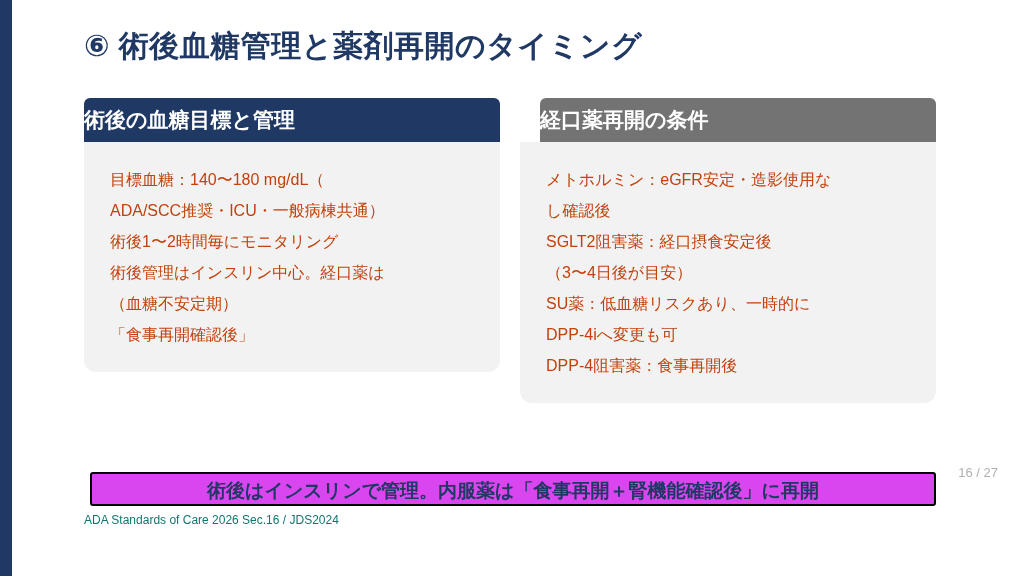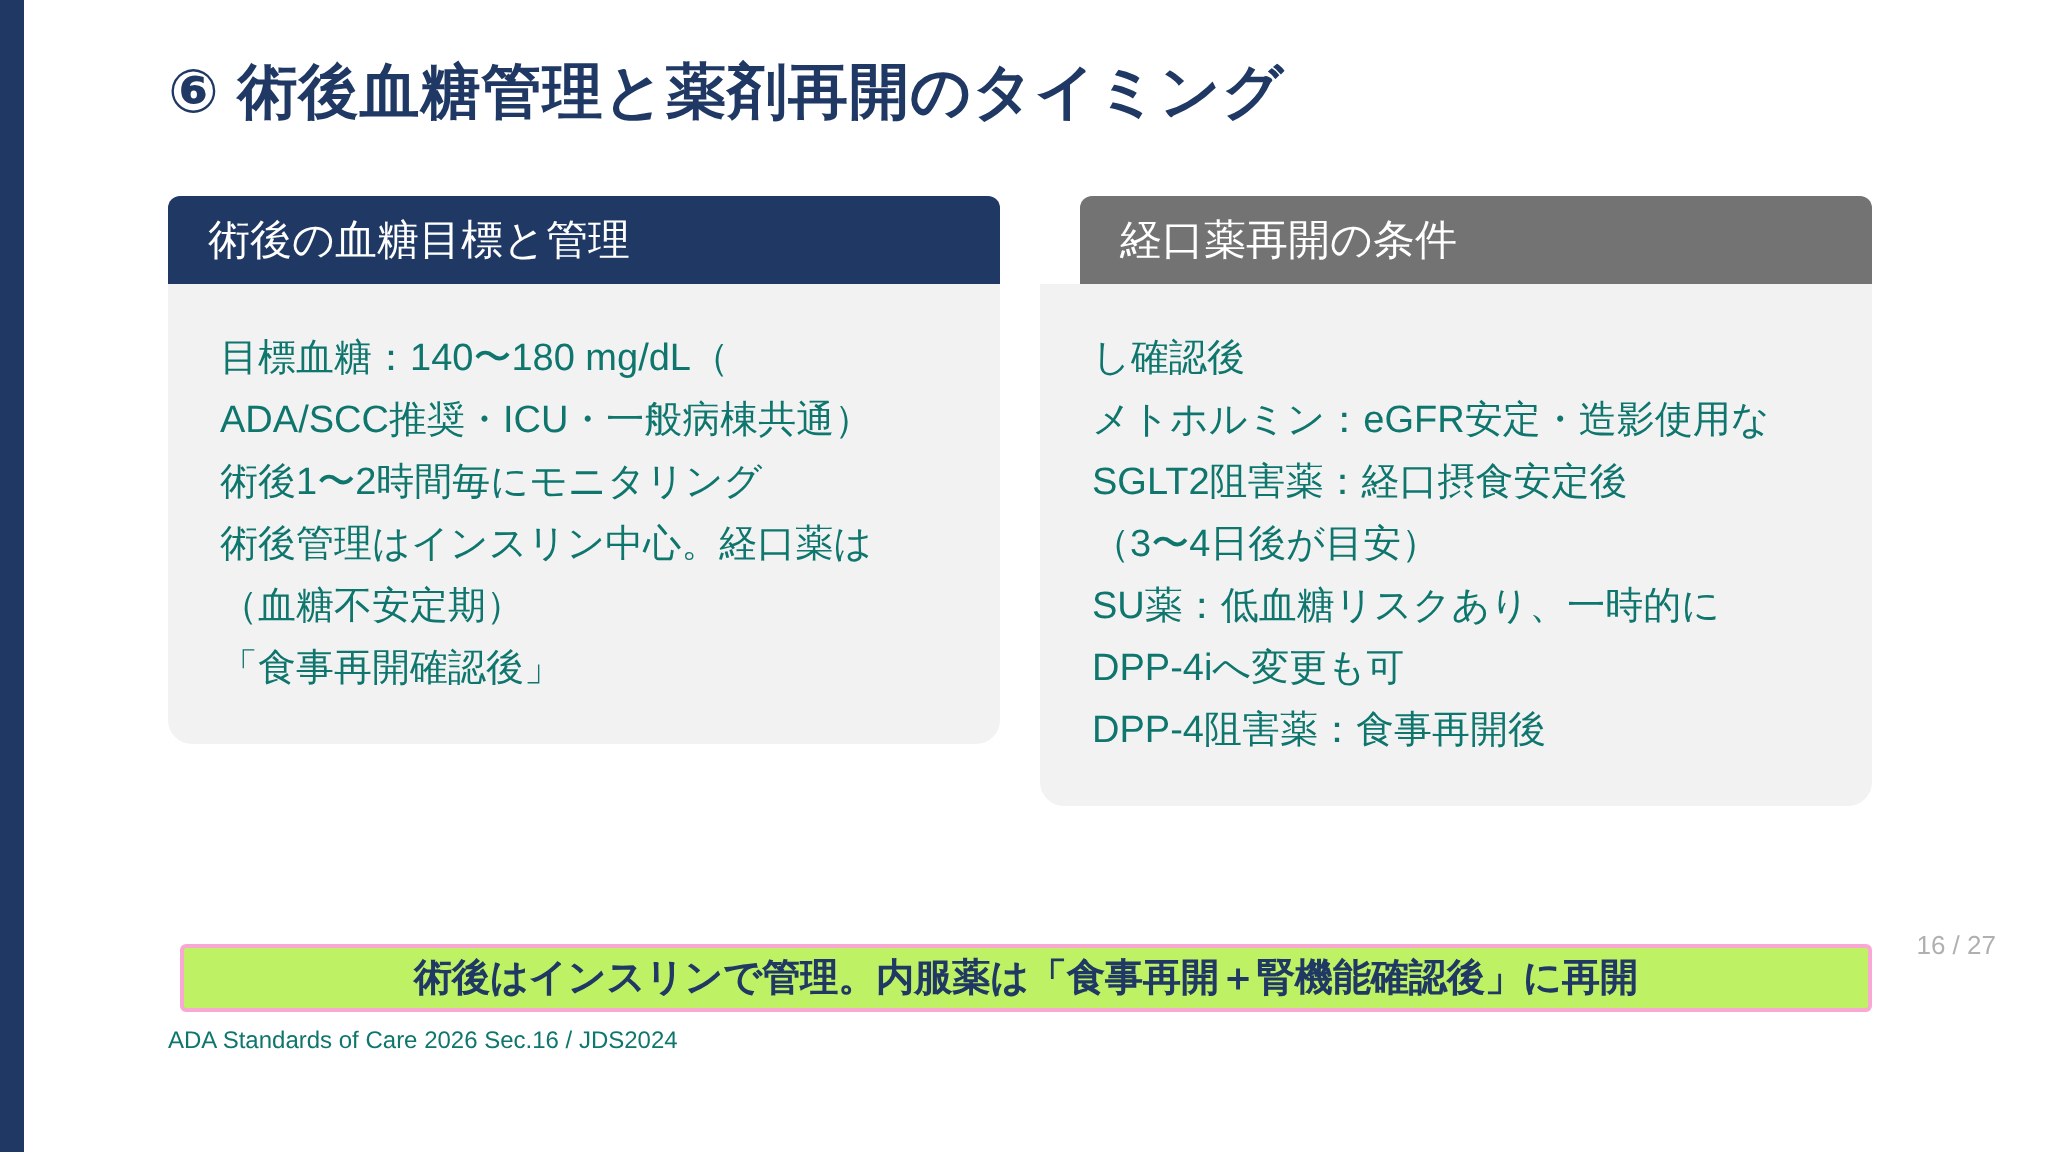--- a/index.html
+++ b/index.html
@@ -43,57 +43,56 @@
     width: 416px;
   }
   .card.left { left: 84px; top: 98px; }
   .card.right { left: 520px; top: 98px; }
 
   .card-header {
     height: 44px;
     border-radius: 6px 6px 0 0;
     display: flex;
     align-items: center;
-    padding-left: 20px;
     box-sizing: border-box;
     font-size: 21px;
-    font-weight: normal;
+    font-weight: bold;
     color: #ffffff;
   }
   .card-header.navy { background: #1f3864; }
   .card-header.orange { background: #737373; margin-left: 20px; }
 
   .card-body {
     background: #f2f2f2;
     border-radius: 0 0 12px 12px;
     padding: 22px 22px 22px 26px;
     box-sizing: border-box;
     min-height: 222px;
   }
   .card.left .card-body { min-height: 225px; }
   .card.right .card-body { min-height: 225px; }
 
   .card-body .line {
-    font-size: 19px;
+    font-size: 16px;
     line-height: 31px;
-    color: #0f766e;
+    color: #c2410c;
     white-space: nowrap;
   }
 
   .footer-banner {
     position: absolute;
     left: 90px;
     top: 472px;
     width: 846px;
     height: 34px;
-    border: 2px solid #f9a8d4;
+    border: 2px solid #000000;
     border-radius: 3px;
-    background: #bef264;
+    background: #d946ef;
     display: flex;
-    align-items: center;
+    align-items: flex-end;
     justify-content: center;
     box-sizing: border-box;
   }
   .footer-banner span {
     font-size: 19px;
     font-weight: bold;
     color: #1f3864;
     white-space: nowrap;
   }
   .source-note {
@@ -133,22 +132,22 @@
       <div class="line">（血糖不安定期）</div>
       <div class="line">「食事再開確認後」</div>
     </div>
   </div>
 
   <div class="card right">
     <div class="card-header orange">
       <span>経口薬再開の条件</span>
     </div>
     <div class="card-body">
+      <div class="line">メトホルミン：eGFR安定・造影使用な</div>
       <div class="line">し確認後</div>
-      <div class="line">メトホルミン：eGFR安定・造影使用な</div>
       <div class="line">SGLT2阻害薬：経口摂食安定後</div>
       <div class="line">（3〜4日後が目安）</div>
       <div class="line">SU薬：低血糖リスクあり、一時的に</div>
       <div class="line">DPP-4iへ変更も可</div>
       <div class="line">DPP-4阻害薬：食事再開後</div>
     </div>
   </div>
 
   <div class="footer-banner">
     <span>術後はインスリンで管理。内服薬は「食事再開＋腎機能確認後」に再開</span>

